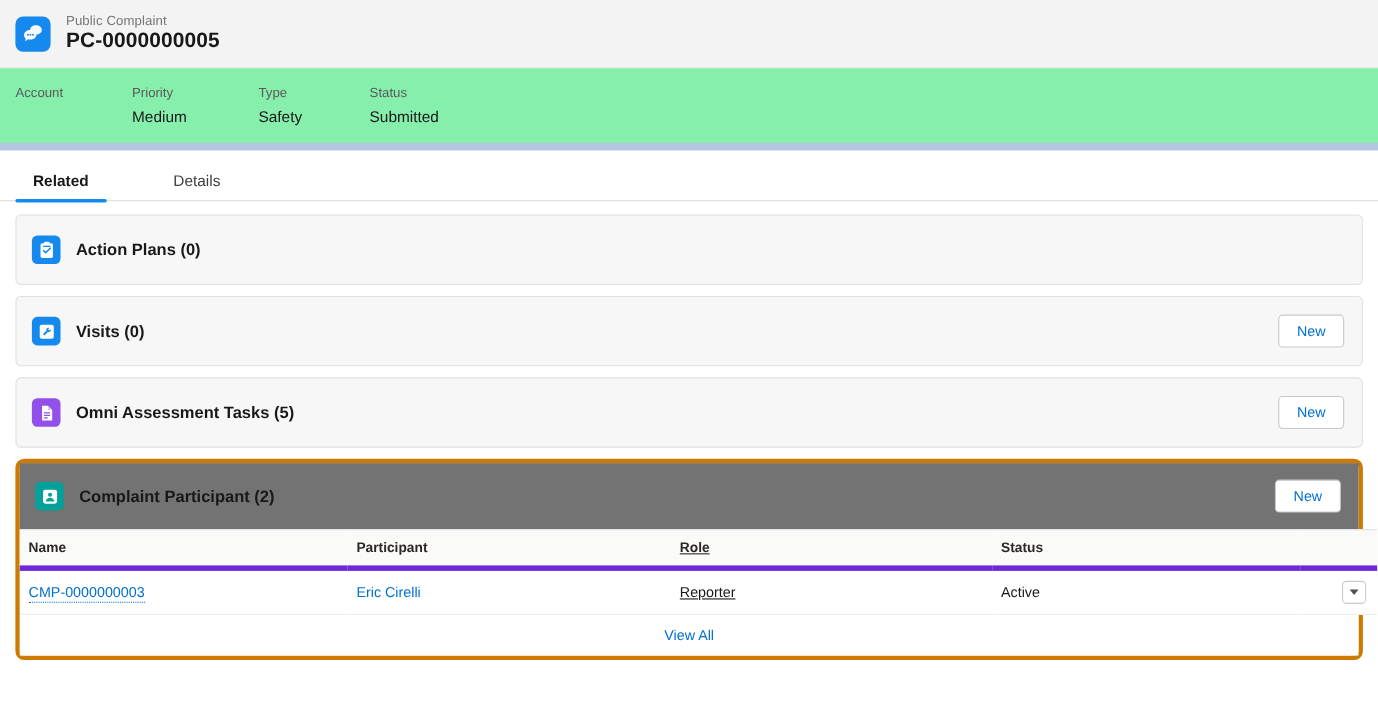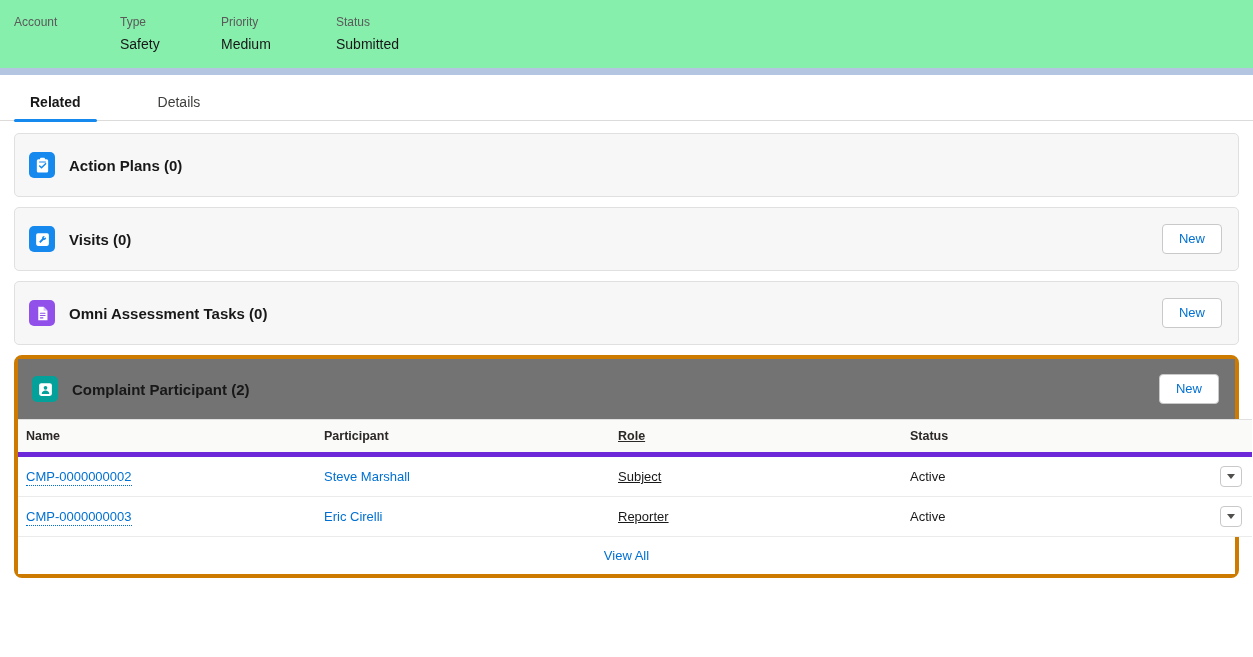--- a/index.html
+++ b/index.html
@@ -198,33 +198,48 @@
     align-items: center;
     justify-content: center;
     font-size: 13px;
   }
 </style>
 </head>
 <body>
 
 <div id="app">
 
+  <div class="record-header">
+    <div class="obj-icon">
+      <svg width="21" height="21" viewBox="0 0 24 24" aria-hidden="true">
+        <path d="M14.5 3.4c3.4 0 6.1 2.1 6.1 4.8 0 2.6-2.7 4.8-6.1 4.8-.5 0-1-.05-1.5-.14l-2.6 1.35.6-2.1C9.5 11.3 8.4 9.9 8.4 8.2c0-2.7 2.7-4.8 6.1-4.8z" fill="#ffffff" opacity="0.95"></path>
+        <path d="M8.6 8.2c3.5 0 6.4 2.2 6.4 5s-2.9 5-6.4 5c-.7 0-1.4-.08-2-.23L3.2 19.9l.75-2.6C2.6 16.3 2.2 14.8 2.2 13.2c0-2.8 2.9-5 6.4-5z" fill="#ffffff"></path>
+        <circle cx="6.1" cy="13.3" r="1.05" fill="#1589ee"></circle>
+        <circle cx="8.8" cy="13.3" r="1.05" fill="#1589ee"></circle>
+        <circle cx="11.5" cy="13.3" r="1.05" fill="#1589ee"></circle>
+      </svg>
+    </div>
+    <div class="header-text">
+      <div class="header-eyebrow">Public Complaint</div>
+      <div class="header-title">PC-0000000005</div>
+    </div>
+  </div>
 
   <div class="highlights">
     <div class="hl-field f-account">
       <div class="hl-label">Account</div>
       <div class="hl-value"></div>
     </div>
+    <div class="hl-field f-priority">
+      <div class="hl-label">Priority</div>
+      <div class="hl-value">Medium</div>
+    </div>
     <div class="hl-field f-type">
       <div class="hl-label">Type</div>
       <div class="hl-value">Safety</div>
-    </div>
-    <div class="hl-field f-priority">
-      <div class="hl-label">Priority</div>
-      <div class="hl-value">Medium</div>
     </div>
     <div class="hl-field f-status">
       <div class="hl-label">Status</div>
       <div class="hl-value">Submitted</div>
     </div>
   </div>
 
   <div class="blue-divider"></div>
 
   <div class="tabbar">
@@ -267,21 +282,21 @@
       <div class="card-header">
         <div class="card-icon" style="background:#9050e9">
           <svg width="17" height="17" viewBox="0 0 24 24" aria-hidden="true">
             <path d="M6 2.5h7.5L19 8v13.5H6z" fill="#ffffff"></path>
             <path d="M13.5 2.5L19 8h-5.5z" fill="#d9c4f7"></path>
             <rect x="8.2" y="11" width="8.2" height="1.5" rx=".7" fill="#9050e9"></rect>
             <rect x="8.2" y="14.2" width="8.2" height="1.5" rx=".7" fill="#9050e9"></rect>
             <rect x="8.2" y="17.4" width="5.2" height="1.5" rx=".7" fill="#9050e9"></rect>
           </svg>
         </div>
-        <div class="card-title">Omni Assessment Tasks (0)</div>
+        <div class="card-title">Omni Assessment Tasks (5)</div>
         <div class="spacer"></div>
         <button class="btn-new">New</button>
       </div>
     </div>
 
     <div class="card highlight">
       <div class="card-header">
         <div class="card-icon" style="background:#04a09a">
           <svg width="17" height="17" viewBox="0 0 24 24" aria-hidden="true">
             <rect x="3" y="3" width="18" height="18" rx="3" fill="#ffffff"></rect>
@@ -298,35 +313,20 @@
         <thead>
           <tr>
             <th class="col-name">Name</th>
             <th class="col-participant">Participant</th>
             <th class="col-role">Role</th>
             <th class="col-status">Status</th>
             <th class="col-action"></th>
           </tr>
         </thead>
         <tbody>
-          <tr>
-            <td class="col-name">
-              <a class="link-dotted">CMP-0000000002</a>
-            </td>
-            <td class="col-participant">
-              <a class="link-plain">Steve Marshall</a>
-            </td>
-            <td class="col-role">Subject</td>
-            <td class="col-status">Active</td>
-            <td class="col-action">
-              <div class="row-menu-btn">
-                <span class="caret"></span>
-              </div>
-            </td>
-          </tr>
           <tr>
             <td class="col-name">
               <a class="link-dotted">CMP-0000000003</a>
             </td>
             <td class="col-participant">
               <a class="link-plain">Eric Cirelli</a>
             </td>
             <td class="col-role">Reporter</td>
             <td class="col-status">Active</td>
             <td class="col-action">

